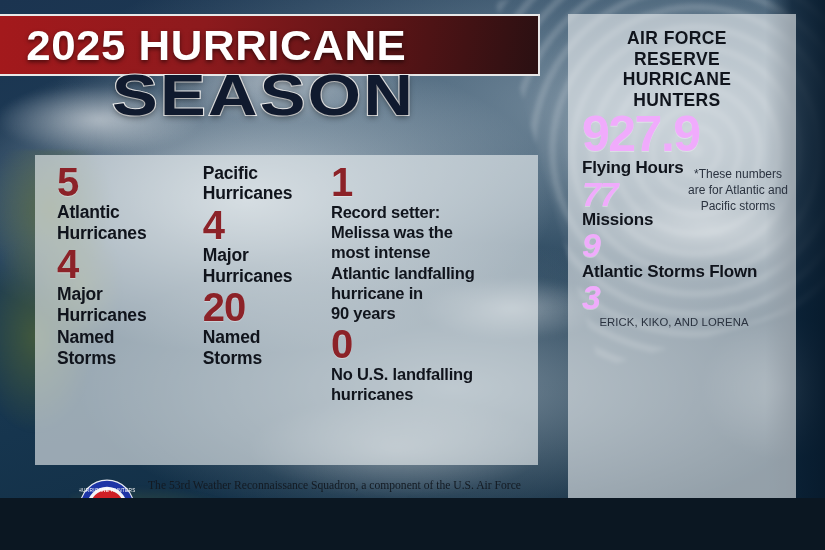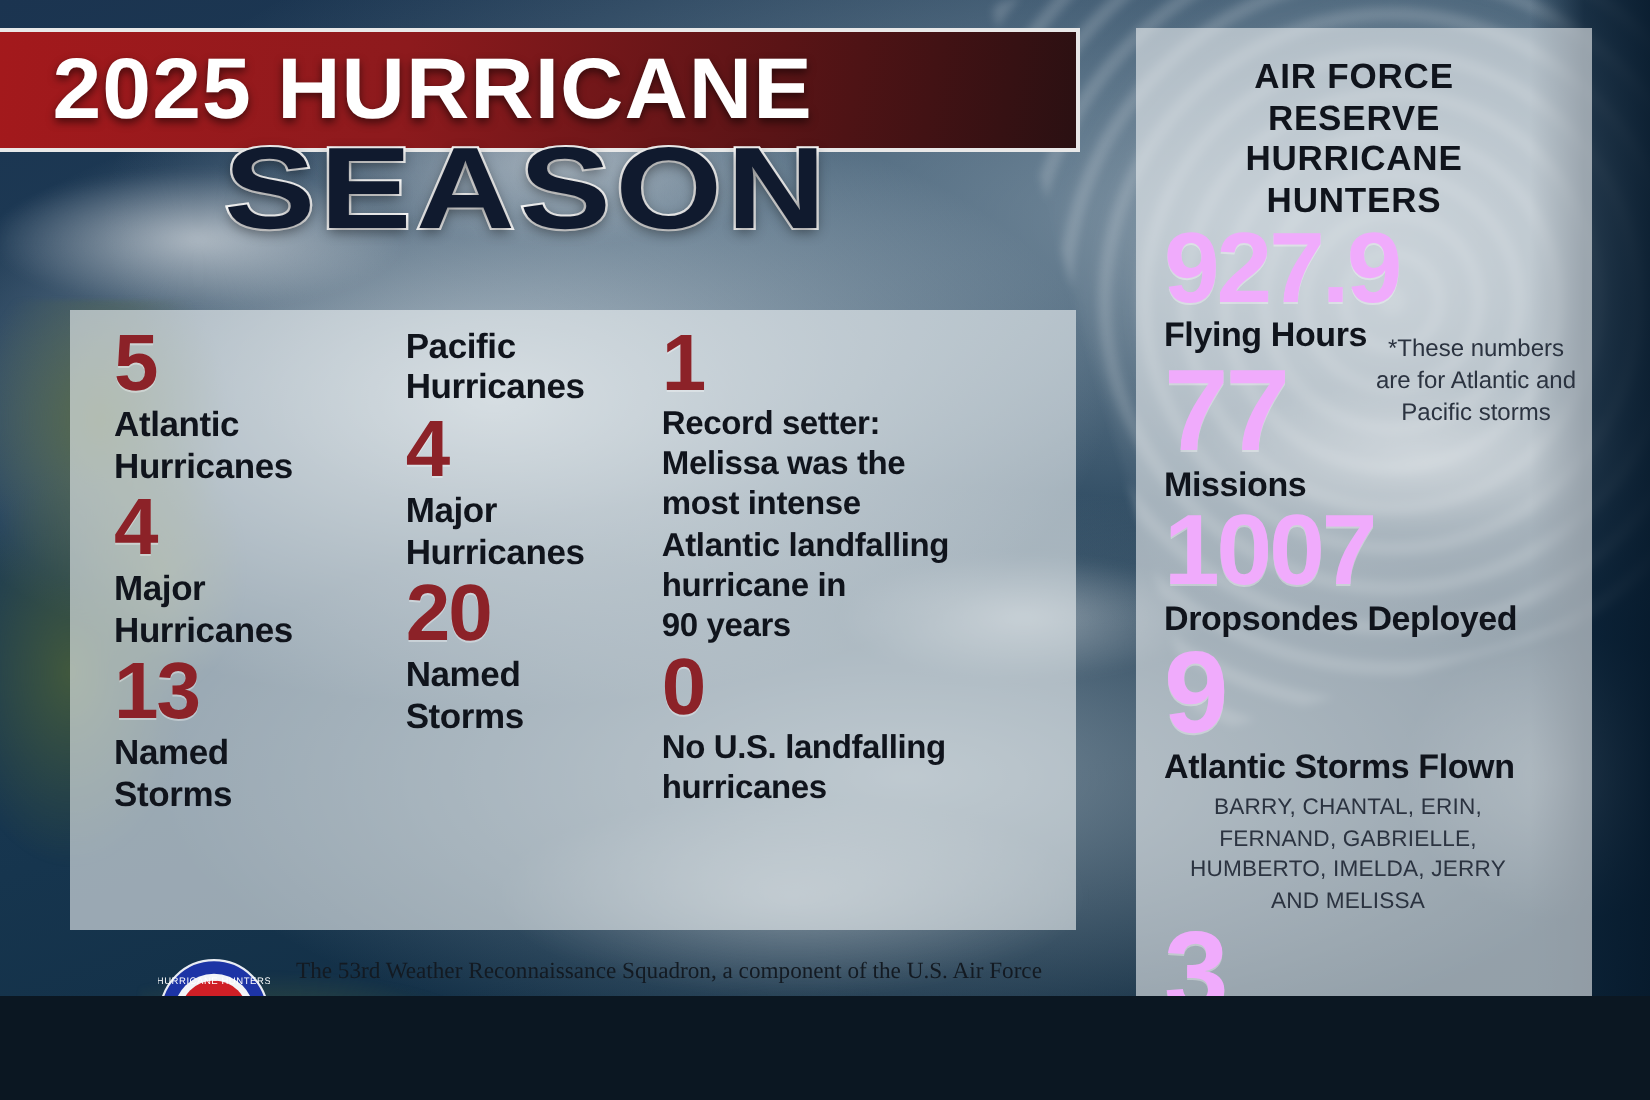--- a/index.html
+++ b/index.html
@@ -155,21 +155,21 @@
   .rp-head{
     font-size:17.5px;font-weight:bold;color:#10141c;
     line-height:1.18;letter-spacing:.4px;text-align:center;
     padding:0 4px;
   }
   .rnum{
     font-size:50px;font-weight:bold;color:#f0abfc;
     line-height:.95;letter-spacing:-1.5px;
     text-shadow:0 1px 0 rgba(255,255,255,.35);
   }
-  .rnum.sm{font-size:58px;}
+  .rnum.sm{font-size:34px;font-style:italic;}
   .rlbl{
     font-size:17px;font-weight:bold;color:#10141c;
     line-height:1.15;letter-spacing:-.2px;
   }
   .note{
     position:absolute;right:6px;top:152px;width:104px;
     font-size:12px;line-height:1.35;color:#2b3340;
     text-align:center;
   }
   .names{
@@ -206,21 +206,20 @@
     <div class="col col-a">
       <div class="stat">
         <div class="num">5</div>
         <div class="lbl ml">Atlantic<br>Hurricanes</div>
       </div>
       <div class="stat">
         <div class="num">4</div>
         <div class="lbl ml">Major<br>Hurricanes</div>
       </div>
       <div class="stat">
-        <div class="num">13</div>
         <div class="lbl ml">Named<br>Storms</div>
       </div>
     </div>
 
     <div class="col col-b">
       <div class="stat">
         <div class="lbl ml">Pacific<br>Hurricanes</div>
       </div>
       <div class="stat">
         <div class="num">4</div>
@@ -270,29 +269,24 @@
     <div class="r-block">
       <div class="rnum">927.9</div>
       <div class="rlbl">Flying Hours</div>
     </div>
 
     <div class="r-block">
       <div class="rnum sm">77</div>
       <div class="rlbl">Missions</div>
     </div>
 
-    <div class="r-block">
-      <div class="rnum">1007</div>
-      <div class="rlbl">Dropsondes Deployed</div>
-    </div>
 
     <div class="r-block">
       <div class="rnum sm">9</div>
       <div class="rlbl">Atlantic Storms Flown</div>
-      <div class="names ml">BARRY, CHANTAL, ERIN, FERNAND, GABRIELLE, HUMBERTO, IMELDA, JERRY AND MELISSA</div>
     </div>
 
     <div class="r-block">
       <div class="rnum sm">3</div>
       <div class="names-sm ml">ERICK, KIKO, AND LORENA</div>
     </div>
   </div>
 
 </div>
 

